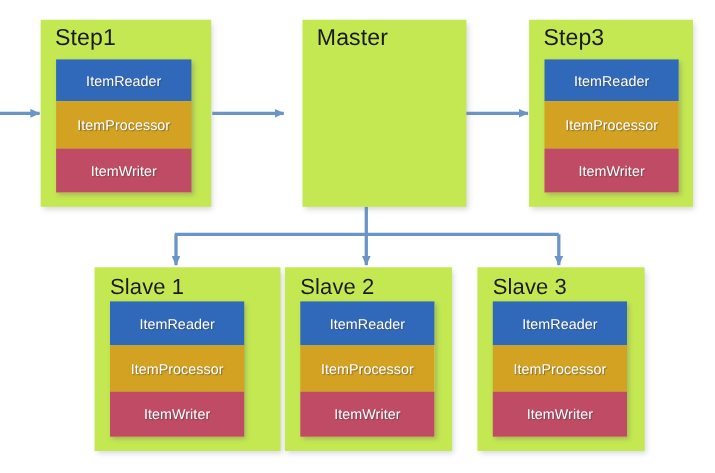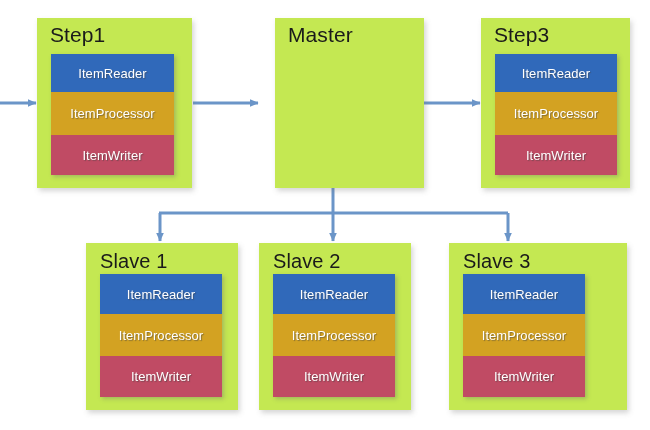--- a/index.html
+++ b/index.html
@@ -138,39 +138,39 @@
 
   <div class="box" style="left:481px; top:18px; width:149px; height:170px;">
     <div class="box-title">Step3</div>
     <div class="stack" style="left:14px; top:36px; width:122px; height:121px;">
       <div class="band band-reader" style="height:38px;">ItemReader</div>
       <div class="band band-processor" style="height:43px;">ItemProcessor</div>
       <div class="band band-writer" style="height:40px;">ItemWriter</div>
     </div>
   </div>
 
-  <div class="box" style="left:86px; top:243px; width:152px; height:167px;">
+  <div class="box" style="left:86px; top:243px; width:169px; height:167px;">
     <div class="box-title slave">Slave 1</div>
     <div class="stack" style="left:14px; top:31px; width:122px; height:123px;">
       <div class="band band-reader" style="height:40px;">ItemReader</div>
       <div class="band band-processor" style="height:42px;">ItemProcessor</div>
       <div class="band band-writer" style="height:41px;">ItemWriter</div>
     </div>
   </div>
 
   <div class="box" style="left:259px; top:243px; width:152px; height:167px;">
     <div class="box-title slave">Slave 2</div>
     <div class="stack" style="left:14px; top:31px; width:122px; height:123px;">
       <div class="band band-reader" style="height:40px;">ItemReader</div>
       <div class="band band-processor" style="height:42px;">ItemProcessor</div>
       <div class="band band-writer" style="height:41px;">ItemWriter</div>
     </div>
   </div>
 
-  <div class="box" style="left:449px; top:243px; width:178px; height:167px;">
+  <div class="box" style="left:434px; top:243px; width:152px; height:167px;">
     <div class="box-title slave">Slave 3</div>
     <div class="stack" style="left:14px; top:31px; width:122px; height:123px;">
       <div class="band band-reader" style="height:40px;">ItemReader</div>
       <div class="band band-processor" style="height:42px;">ItemProcessor</div>
       <div class="band band-writer" style="height:41px;">ItemWriter</div>
     </div>
   </div>
 
 </div>
 

